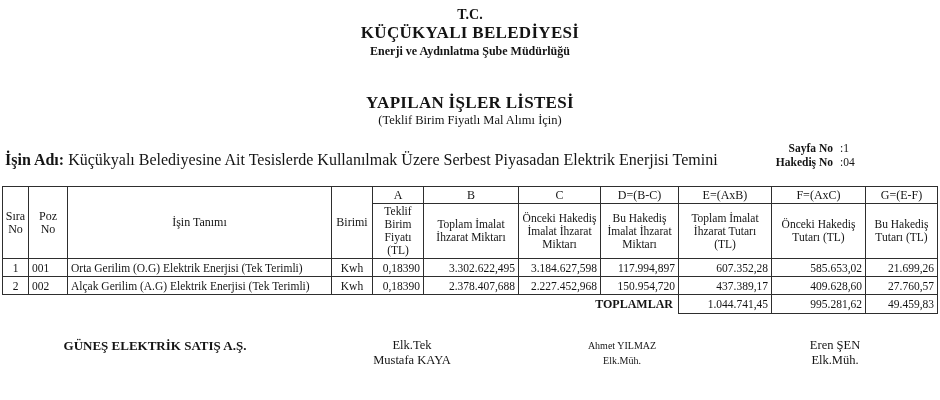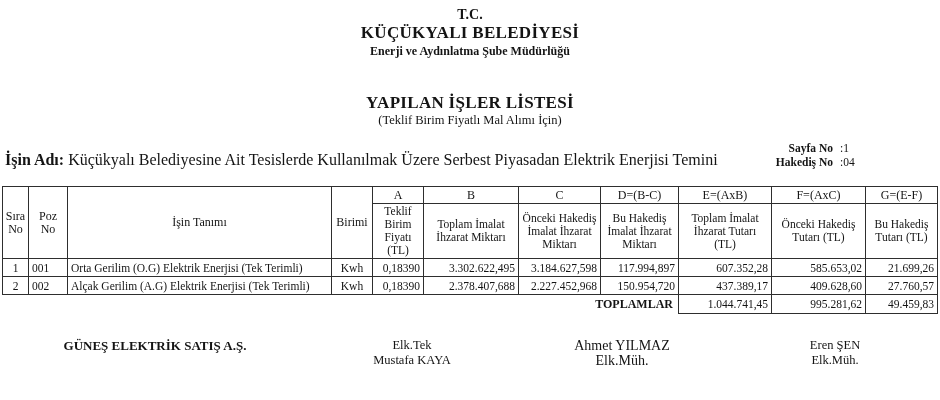--- a/index.html
+++ b/index.html
@@ -45,21 +45,21 @@
   td.r { text-align:right; padding-right:4px; white-space:nowrap; }
   tr.totals { height:19px; }
   tr.totals td.totals-label {
     border:none; font-weight:bold; text-align:right; padding-right:5px; font-size:12px;
   }
 
   
   .sig { top:338px; text-align:center; line-height:15px; }
   .sig-company { left:55px;  width:200px; font-size:13px; font-weight:bold; white-space:nowrap; }
   .sig-1 { left:332px; width:160px; font-size:12.5px; }
-  .sig-2 { left:542px; width:160px; font-size:14px; }
+  .sig-2 { left:542px; width:160px; font-size:10px; }
   .sig-3 { left:755px; width:160px; font-size:12.5px; }
 </style>
 </head>
 <body>
 
 <div class="page">
 
   <div class="abs hdr hdr-tc">T.C.</div>
   <div class="abs hdr hdr-muni">KÜÇÜKYALI BELEDİYESİ</div>
   <div class="abs hdr hdr-dept">Enerji ve Aydınlatma Şube Müdürlüğü</div>

